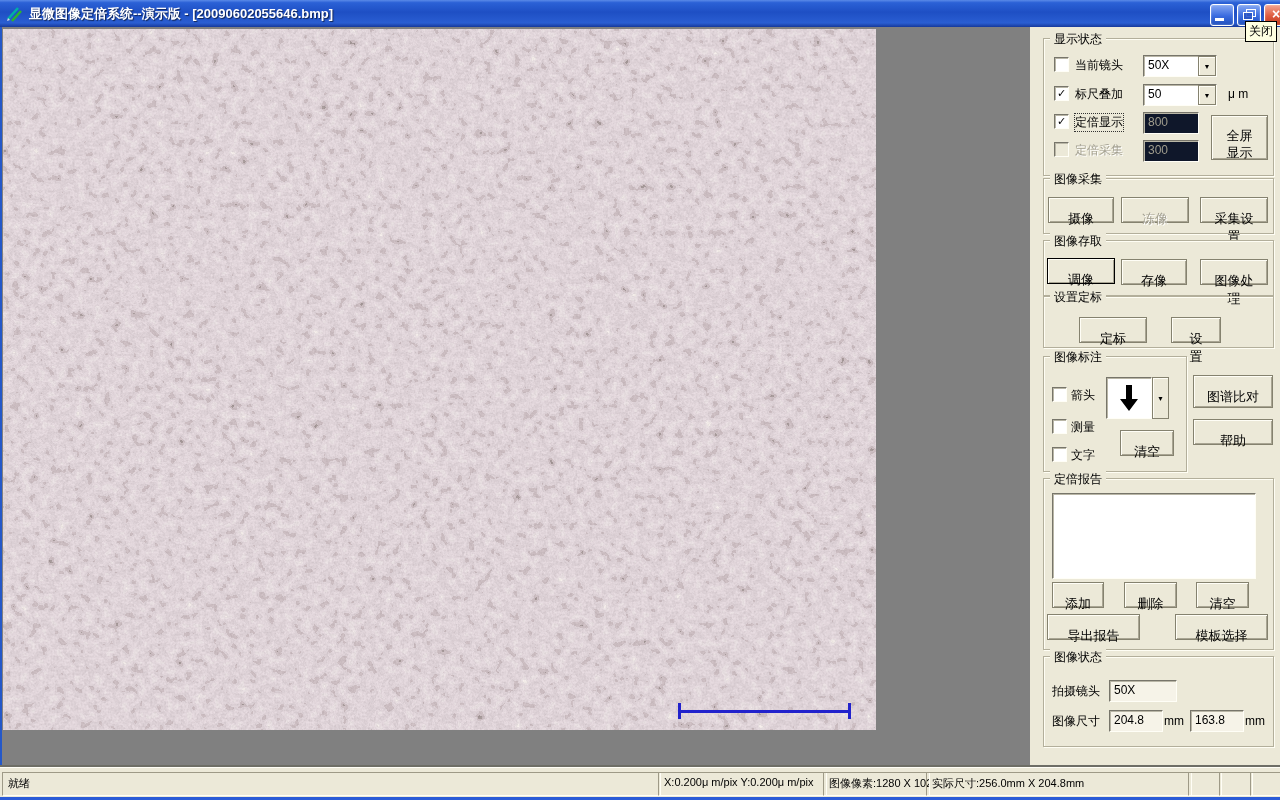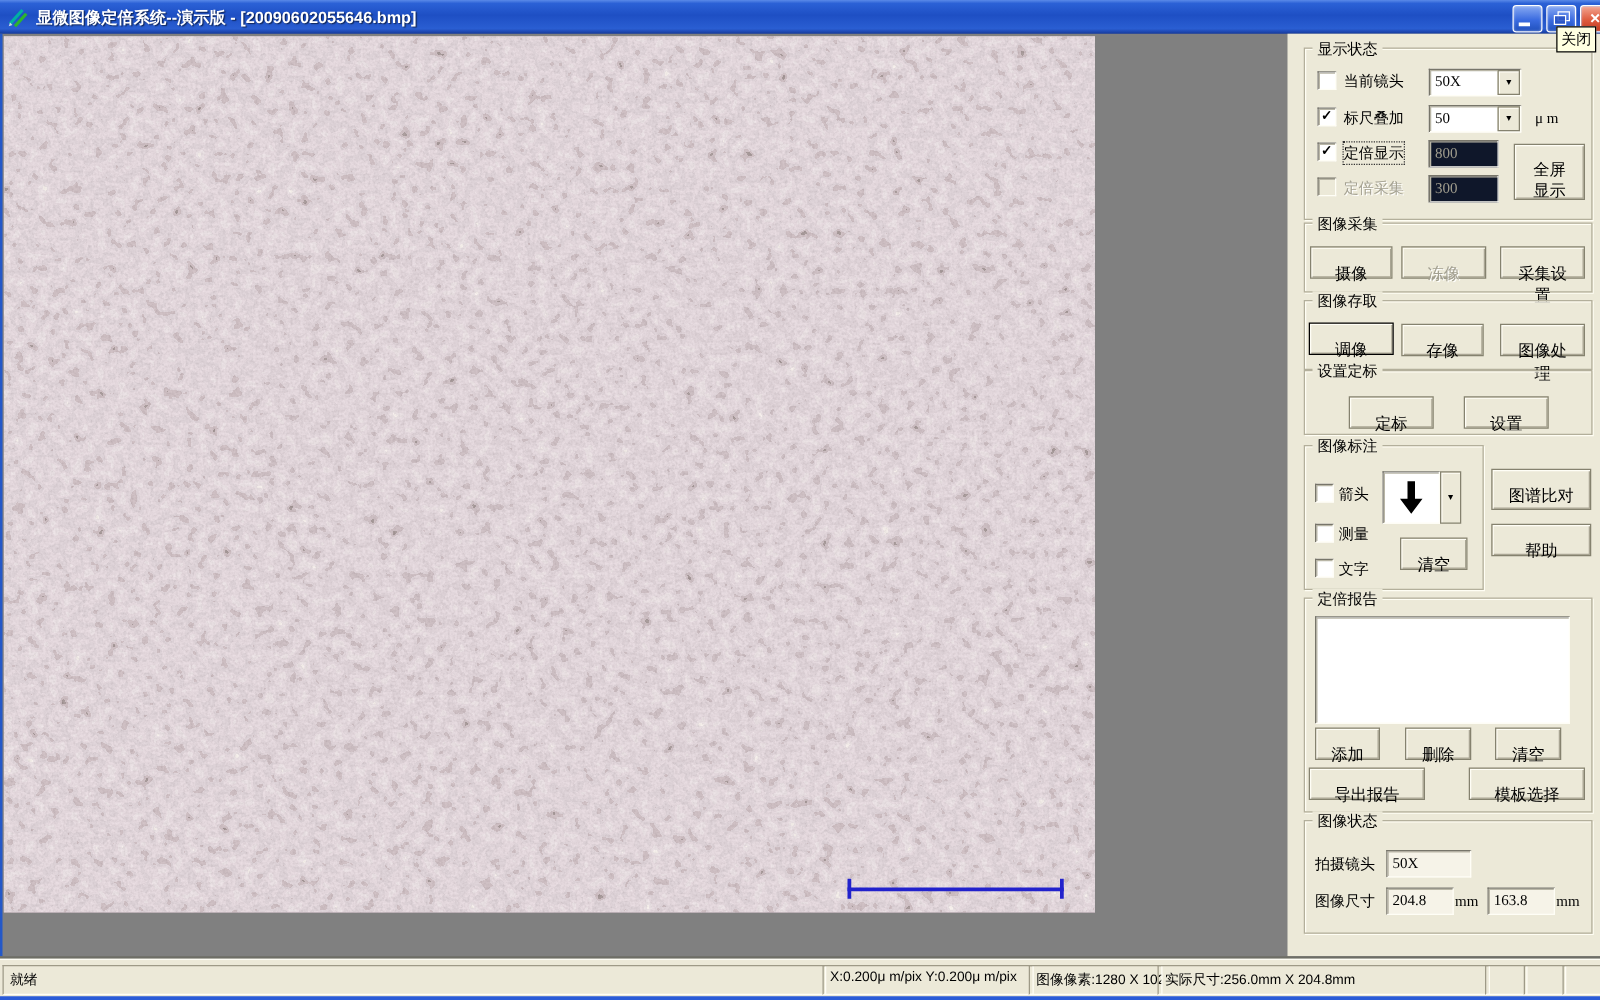--- a/index.html
+++ b/index.html
@@ -28,21 +28,21 @@
   .viewport{position:absolute;left:3px;top:29px;width:873px;height:701px;background:#cbbac3;overflow:hidden;}
   .viewport svg.tex{position:absolute;left:0;top:0;}
   .scalebox{position:absolute;left:669px;top:635px;width:183px;height:41px;background:#fff;
      display:flex;align-items:center;justify-content:center;}
   .scalebox span{font-family:"Liberation Serif","DejaVu Serif",serif;font-size:30px;color:#2222cc;}
   .scaleline{position:absolute;left:675px;top:681px;width:173px;height:3px;background:#2222cc;}
   .scaletick{position:absolute;top:674px;width:3px;height:16px;background:#2222cc;}
   .scaletick.l{left:675px;} .scaletick.r{left:845px;}
 
   
-  .panel{position:absolute;left:1030px;top:27px;width:250px;height:738px;background:#ECE9D8;font-size:12px;font-family:Liberation Serif, serif;}
+  .panel{position:absolute;left:1030px;top:27px;width:250px;height:738px;background:#ECE9D8;font-size:12px;}
   .group{position:absolute;border:1px solid #b3af9b;box-shadow:1px 1px 0 #fffef4, inset 1px 1px 0 #fffef4;}
   .glabel{position:absolute;top:-8px;left:6px;background:#ECE9D8;padding:0 4px;font-size:12px;white-space:nowrap;}
   .lbl{position:absolute;white-space:nowrap;font-size:12px;color:#000;}
   .lbl.dis{color:#a3a091;text-shadow:1px 1px 0 #fff;}
   .lbl.focusdots{outline:1px dotted #333;}
 
   .btn{position:absolute;background:#ECE9D8;border:1px solid #85826f;
        box-shadow:inset 1px 1px 0 #fffef6, inset -1px -1px 0 #a9a593;
        font-family:inherit;font-size:13px;color:#000;text-align:center;padding:12px;cursor:default;}
   .btn.default{border:1px solid #000;}
@@ -192,21 +192,21 @@
     <div class="group" style="left:13px;top:213px;width:229px;height:54px;">
       <span class="glabel">图像存取</span>
       <button class="btn default" style="left:3px;top:17px;width:68px;height:23px;">调像</button>
       <button class="btn" style="left:77px;top:18px;width:66px;height:22px;">存像</button>
       <button class="btn" style="left:156px;top:18px;width:68px;height:22px;">图像处理</button>
     </div>
 
     <div class="group" style="left:13px;top:269px;width:229px;height:50px;">
       <span class="glabel">设置定标</span>
       <button class="btn" style="left:35px;top:20px;width:68px;height:22px;">定标</button>
-      <button class="btn" style="left:127px;top:20px;width:68px;height:22px;">设置</button>
+      <button class="btn" style="left:127px;top:20px;width:50px;height:22px;">设置</button>
     </div>
 
     <div class="group" style="left:13px;top:329px;width:142px;height:114px;">
       <span class="glabel">图像标注</span>
       <span class="cb" style="left:8px;top:30px;"></span>
       <span class="lbl" style="left:27px;top:30px;">箭头</span>
       <div class="arrow-combo" style="left:62px;top:20px;">
         <div class="arrow-face">
           <svg width="20" height="28" viewBox="0 0 20 28">
               <path d="M7 1 h6 v14 h6 l-9 12 -9 -12 h6 z" fill="#000"></path>

